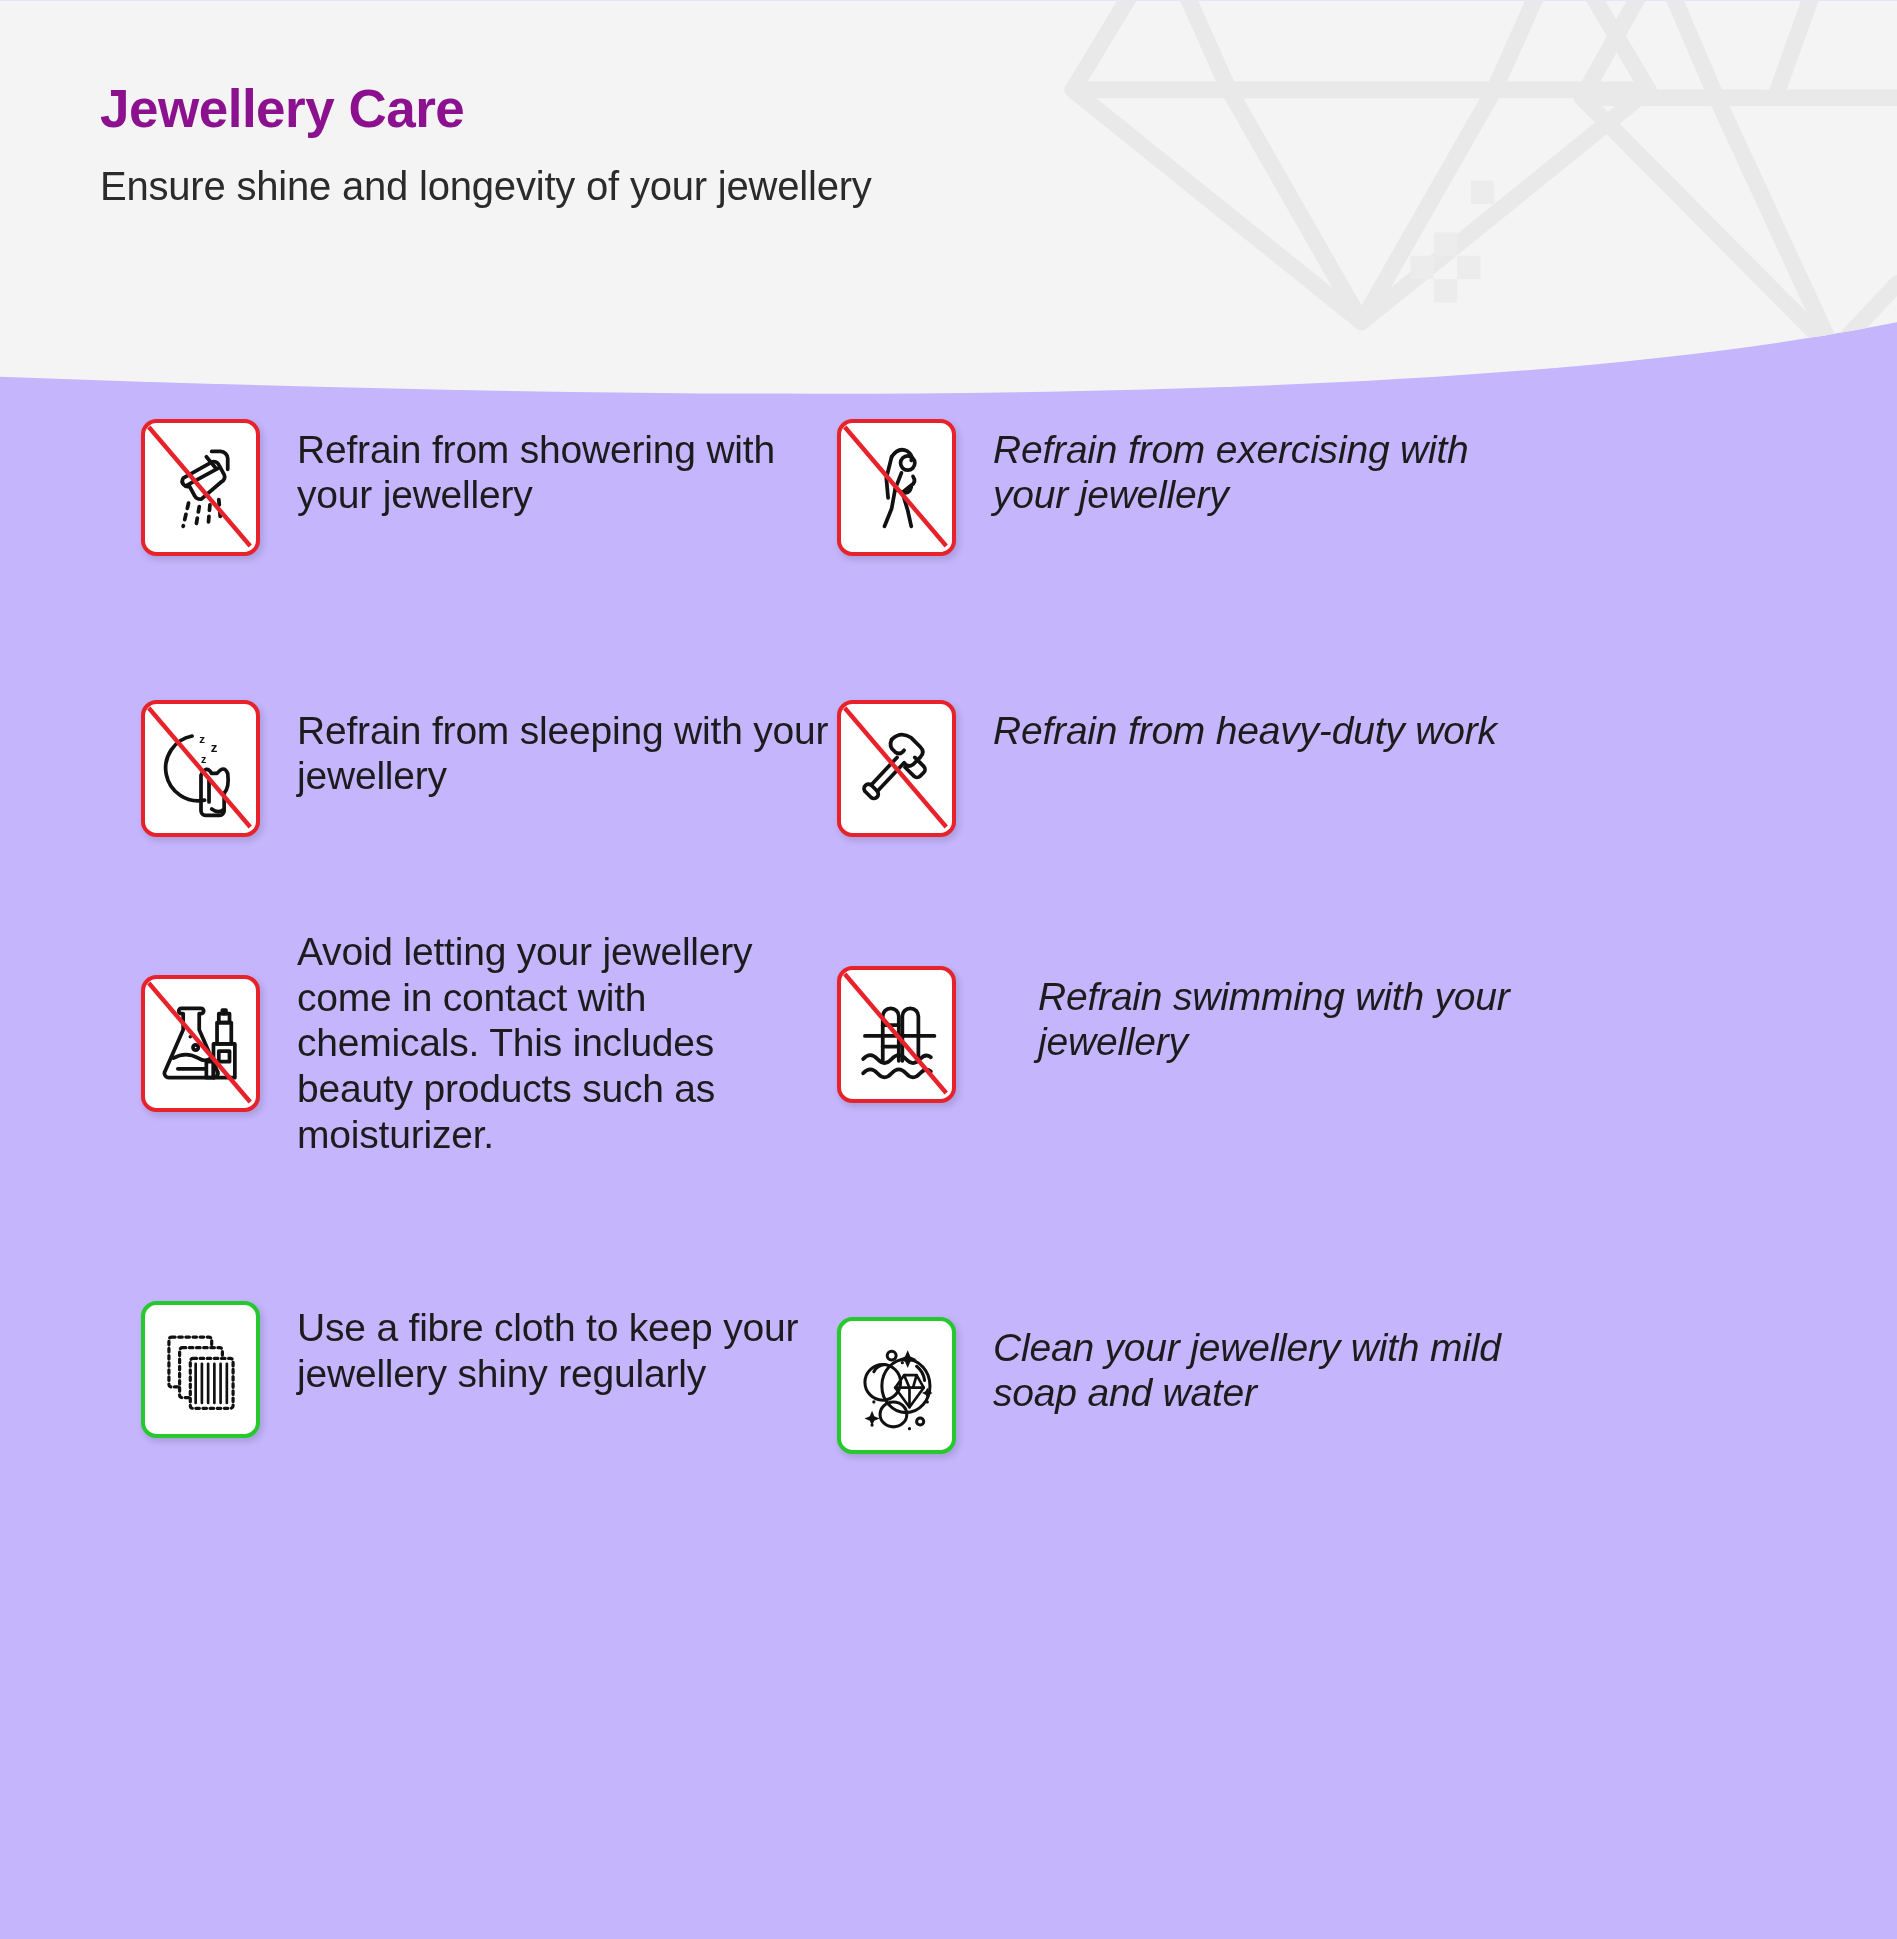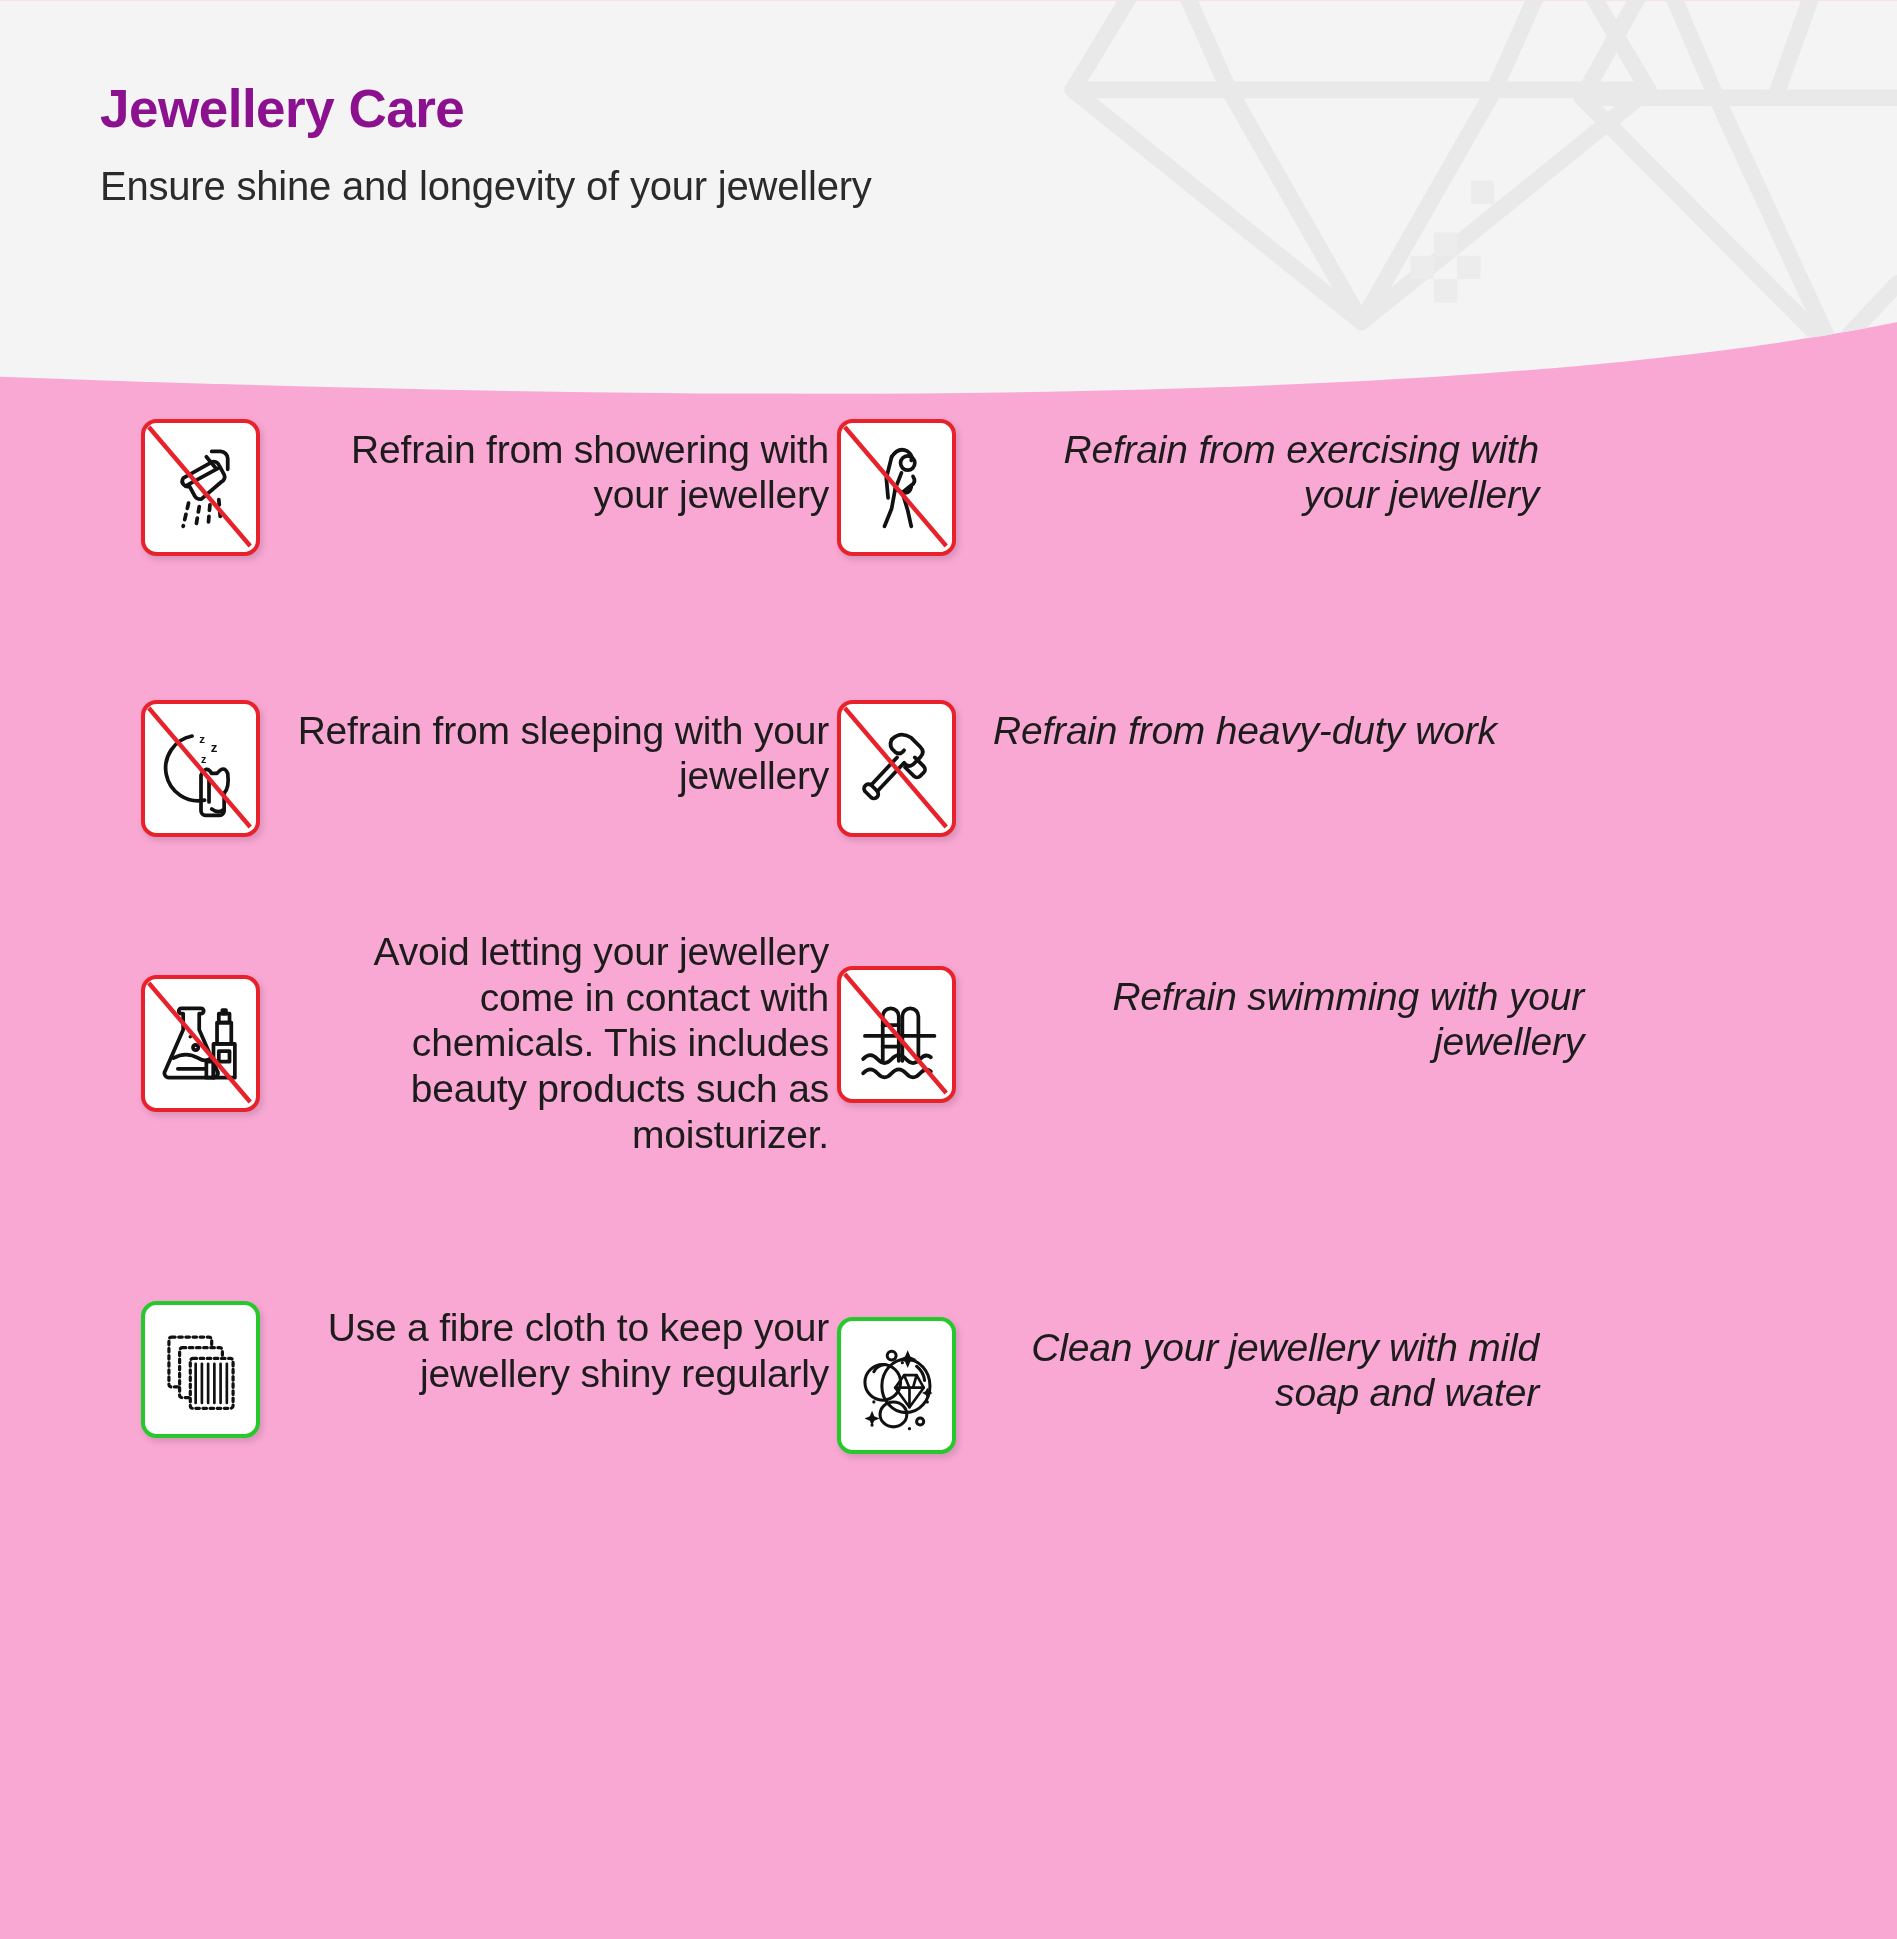--- a/index.html
+++ b/index.html
@@ -2,21 +2,21 @@
 <html><head>
 <meta charset="utf-8">
 <style>
   * { margin:0; padding:0; box-sizing:border-box; }
   html, body {
     width:1898px; height:1940px;
     background:#ffffff;
     font-family:"Liberation Sans", sans-serif;
     overflow:hidden;
   }
-  #page { position:relative; width:1898px; height:1940px; background:#f9a8d4; }
+  #page { position:relative; width:1898px; height:1940px; background:#c4b5fd; }
 
   
   .header-band {
     position:absolute; left:0; top:0; width:1898px; height:410px;
     overflow:hidden;
   }
   .header-band svg.band-shape { position:absolute; left:0; top:0; }
   .header-deco { position:absolute; left:0; top:0; width:1898px; height:410px; }
 
   .header-text { position:absolute; left:100px; top:80px; z-index:5; }
@@ -30,21 +30,21 @@
     line-height:1.2; letter-spacing:-0.2px;
   }
 
   
   .grid {
     position:absolute; left:0; top:419px;
     width:1898px;
   }
   .tip-row { display:flex; width:1898px; }
   .tip {
-    display:flex; align-items:flex-start;text-align:right;
+    display:flex; align-items:flex-start;
   }
   .tip.col-left  { width:829px; padding-left:141px; }
   .tip.col-right { width:829px; padding-left:8px;font-style:italic; }
 
   .tile {
     position:relative;
     width:119px; height:137px; flex:0 0 119px;
     border:4.9px solid #e8222a;
     border-radius:15.6px;
     background:#fff;

